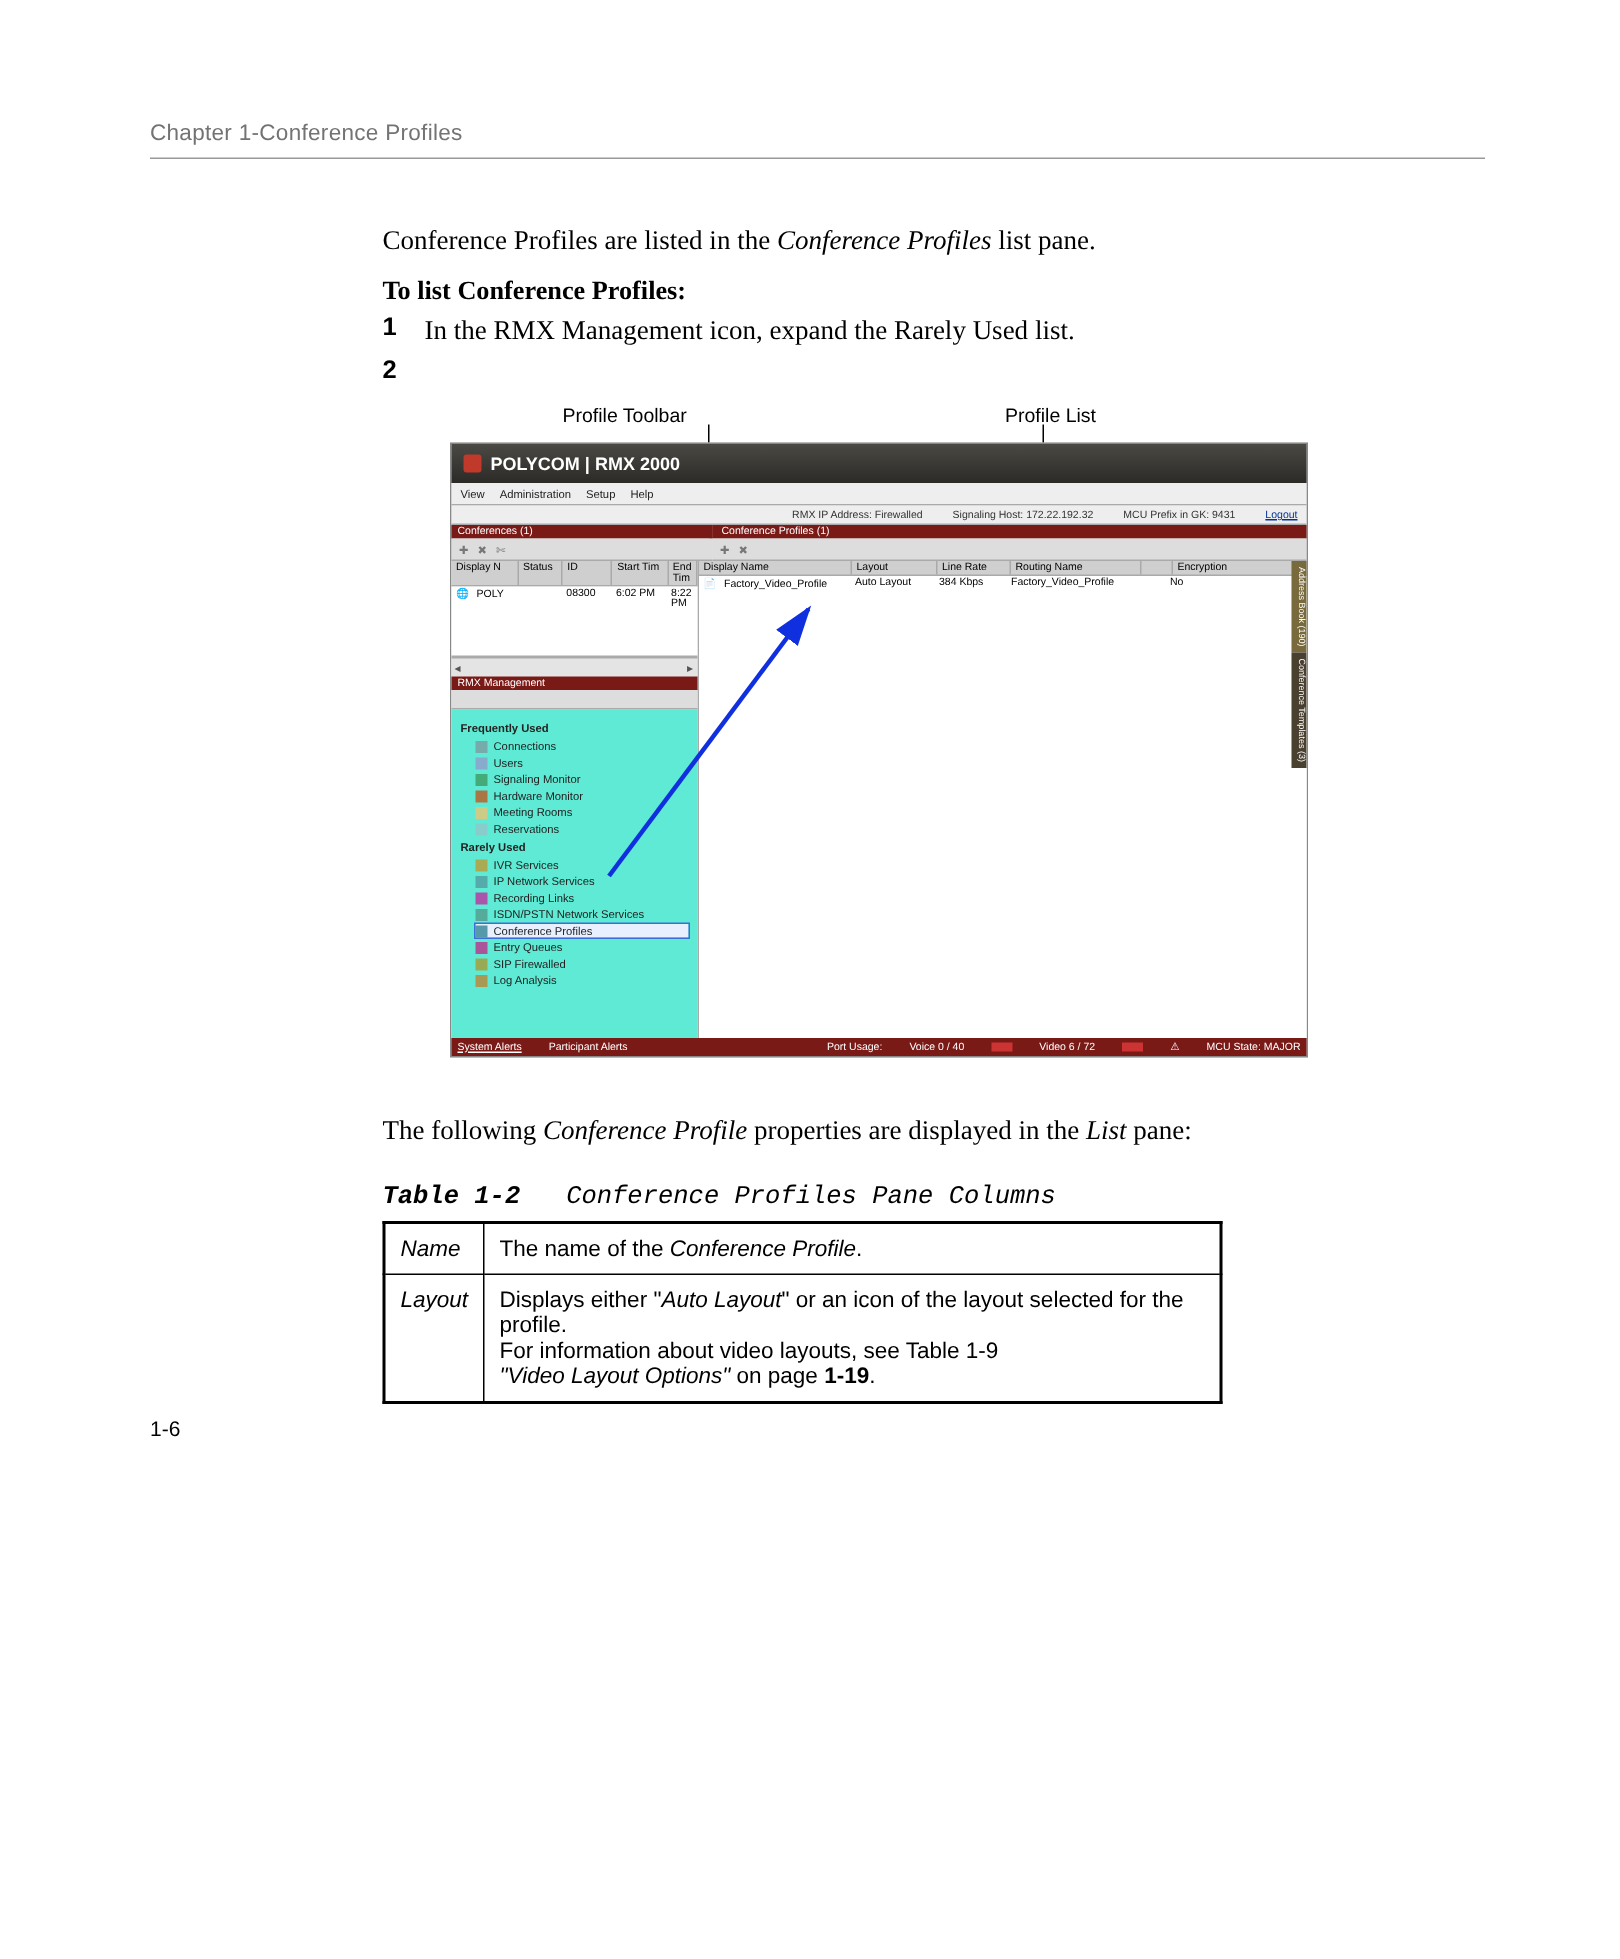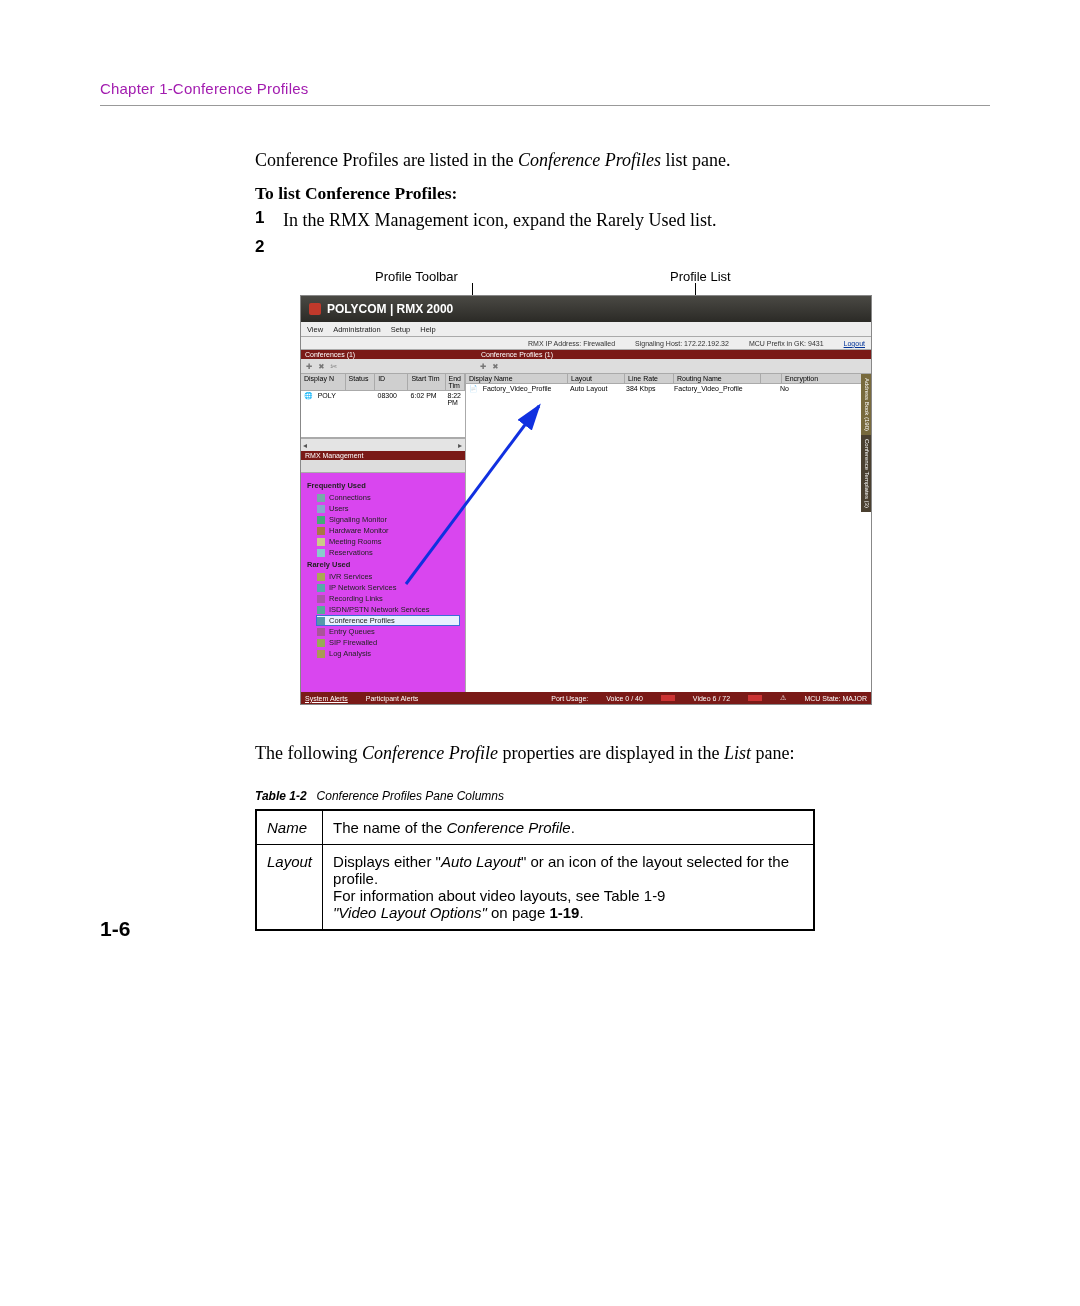--- a/index.html
+++ b/index.html
@@ -10,21 +10,21 @@
     width: 1080px;
   }
   .page {
     padding: 80px 90px 60px 100px;
     position: relative;
   }
   .header-line {
     font-size: 15px;
     letter-spacing: 0.2px;
     margin-bottom: 8px;
-    color: #a21caf;
+    color: #737373;
   }
   hr.sep {
     border: none;
     border-top: 1px solid #999;
     margin: 0 0 42px 0;
   }
   h1.title {
     font-family: "Arial Black", Arial, sans-serif;
     font-weight: 900;
     font-size: 35px;
@@ -122,21 +122,21 @@
   }
   .gridhead span { border-right:1px solid #aaa;padding:1px 3px; }
   .gridbody { background:#fff;height:46px;font-size:7px;position:relative;border-bottom:1px solid #aaa;}
   .gridrow { display:flex; }
   .gridrow span { padding:1px 3px; border-right:1px solid transparent;}
   .scrollbar-lr { height:12px;background:#e4e4e4;border-top:1px solid #aaa;display:flex;align-items:center;justify-content:flex-start;font-size:8px;color:#555;}
   .scrollbar-lr::before{content:"◂";margin:0 2px;}
   .scrollbar-lr::after{content:" ▸";margin-left:auto;margin-right:3px;}
   .rmx-hdr { background:#7a1a17;color:#fff;font-size:7px;padding:1px 4px;}
   .rmx-tool { background:#ddd;height:12px;border-bottom:1px solid #aaa;}
-  .nav { background:#d946ef; flex:1; font-size:7.5px; padding:5px 6px; overflow:hidden; position:relative;}
+  .nav { background:#5eead4; flex:1; font-size:7.5px; padding:5px 6px; overflow:hidden; position:relative;}
   .nav .group { font-weight:bold;color:#222;margin-top:3px;margin-bottom:3px;}
   .nav .item { margin:2px 0 2px 10px;color:#222;display:flex;align-items:center;gap:4px;}
   .nav .item .ic{ width:8px;height:8px;display:inline-block;background:#6b8;}
   .nav .item.sel { outline:1px solid #3a6fd8; background:#e8f0ff;}
 
   .rightcol { flex:1; display:flex; flex-direction:column; background:#fff; position:relative;}
   .rgridhead { display:flex;background:#cfcfcf;border-bottom:1px solid #aaa;font-size:7px;}
   .rgridhead span { border-right:1px solid #aaa;padding:1px 3px;}
   .rgridbody { flex:1;background:#fff;}
   .rgridrow { display:flex;font-size:7px;}
@@ -149,22 +149,22 @@
     display:flex;align-items:center;padding:0 4px;gap:18px;
   }
   .statusbar .fill{margin-left:auto;}
 
   
   .arrow-svg { position:absolute; pointer-events:none; }
 
   .after-fig-indent { margin-left:155px; margin-right:10px; margin-top:36px; }
   .table-caption {
     font-style: italic;
-    font-family: Liberation Sans, sans-serif;
-    font-size: 12px;
+    font-family: Liberation Mono, monospace;
+    font-size: 17px;
     margin: 22px 0 6px 0;
   }
   .table-caption .b { font-weight: bold; font-style: italic; }
 
   table.props {
     border-collapse: collapse;
     width: 560px;
     border: 2px solid #000;
     font-family: Arial, sans-serif;
     font-size: 15px;
@@ -178,25 +178,25 @@
   }
   table.props td {
     border:1px solid #000;
     padding:8px 10px;
     vertical-align: top;
   }
   table.props td .ital { font-style: italic; }
 
   .pagenum {
     font-family: Arial, sans-serif;
-    font-size: 21px;
-    font-weight:bold;
+    font-size: 14px;
+    font-weight:normal;
     position:absolute;
     left:100px;
-    bottom:50px;
+    bottom:36px;
   }
 </style>
 </head>
 <body>
 
 <div class="page">
   <div class="header-line">Chapter 1-Conference Profiles</div>
   <hr class="sep">
 
 

